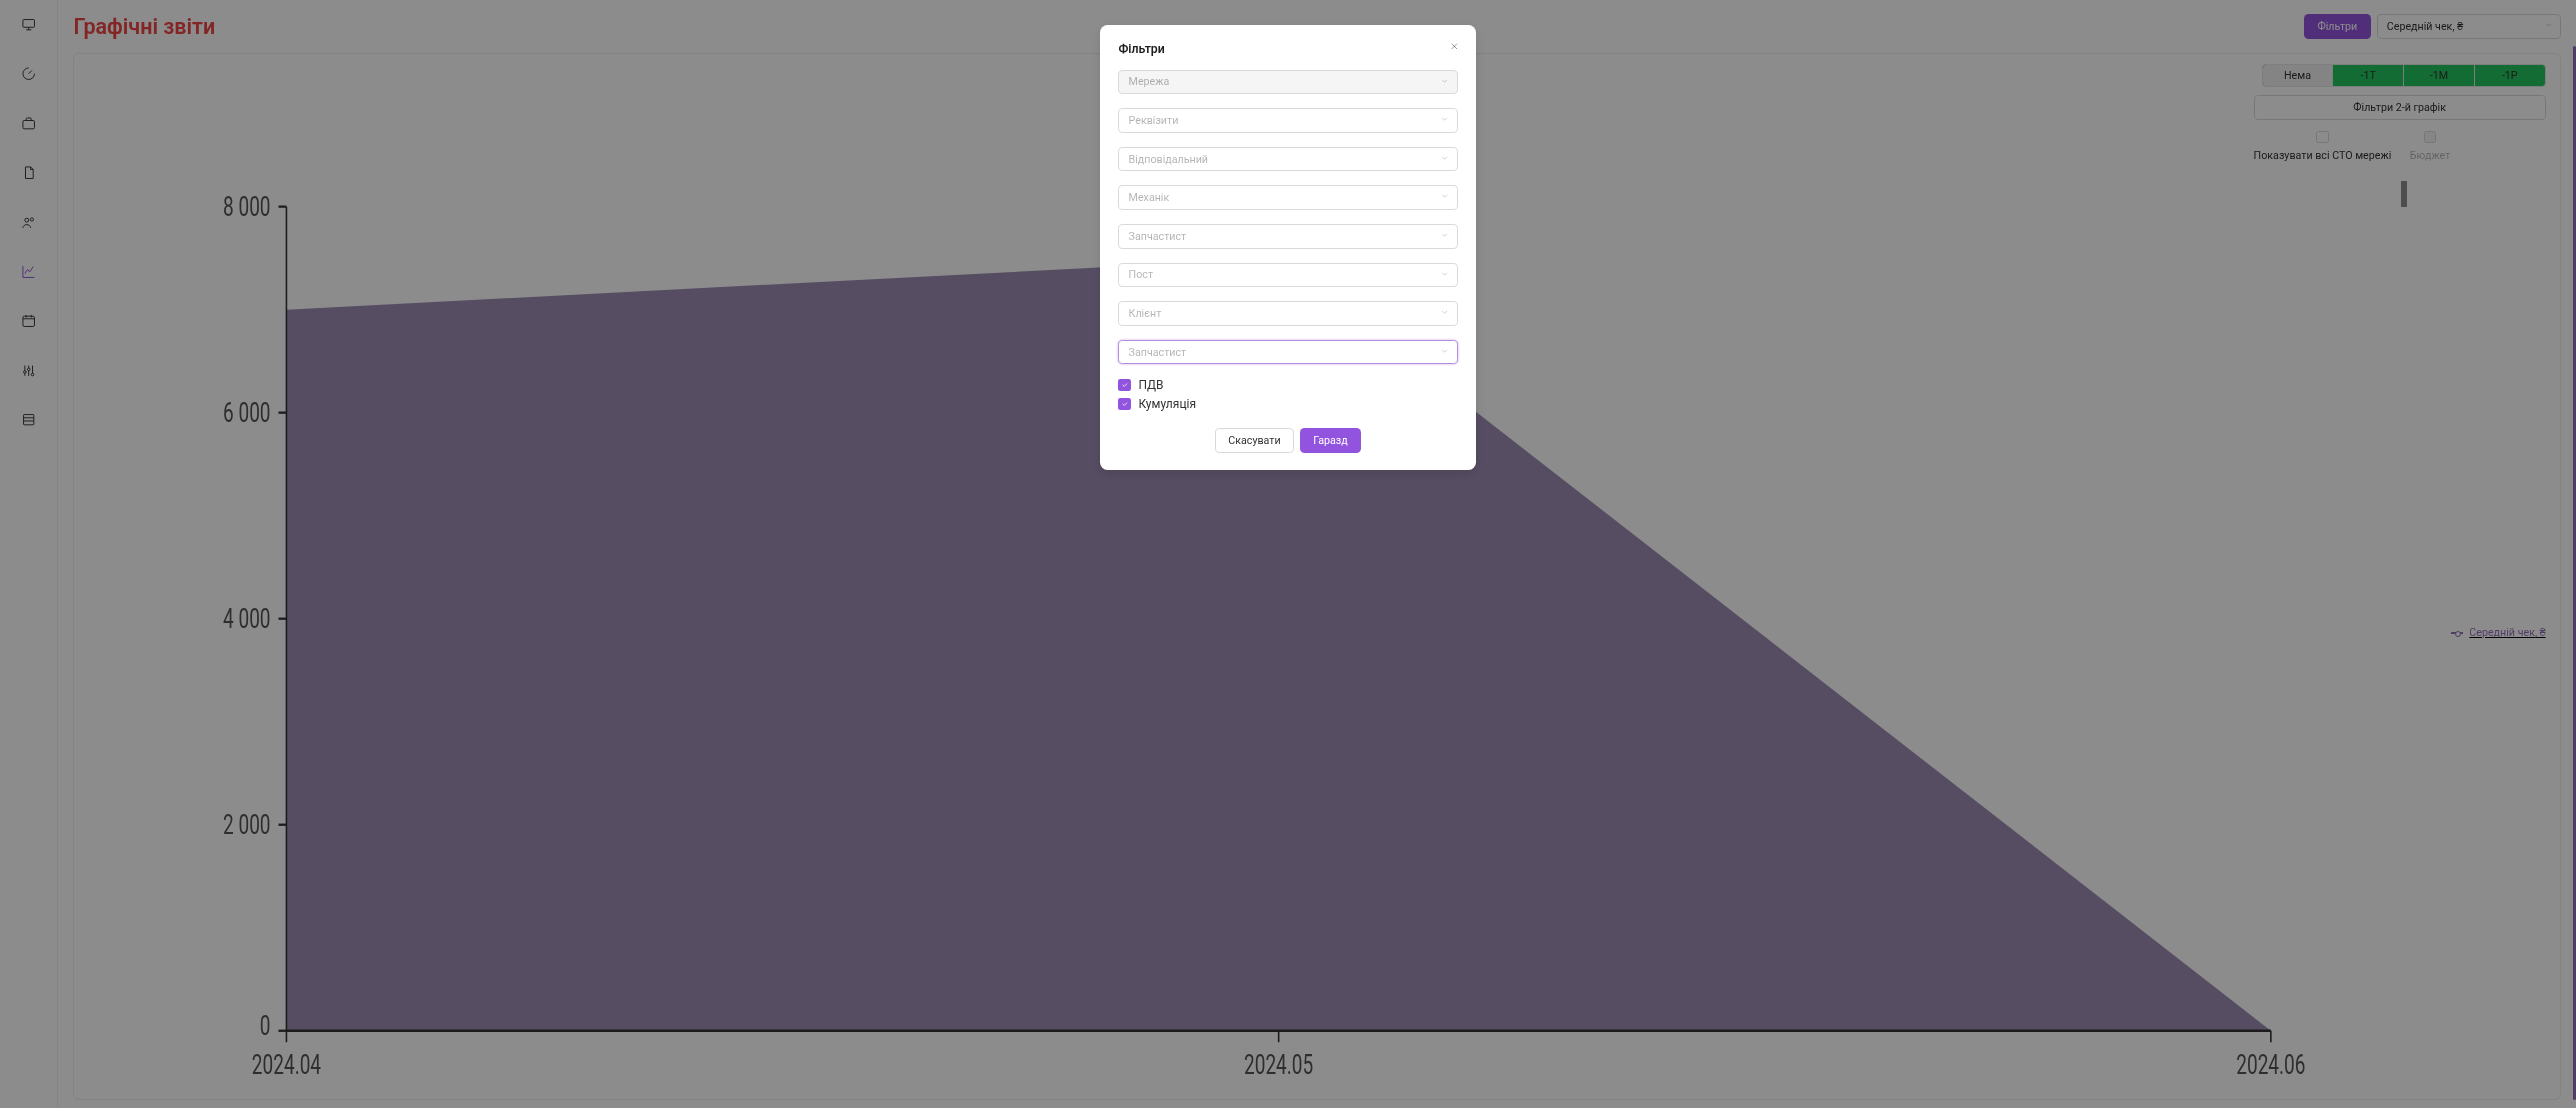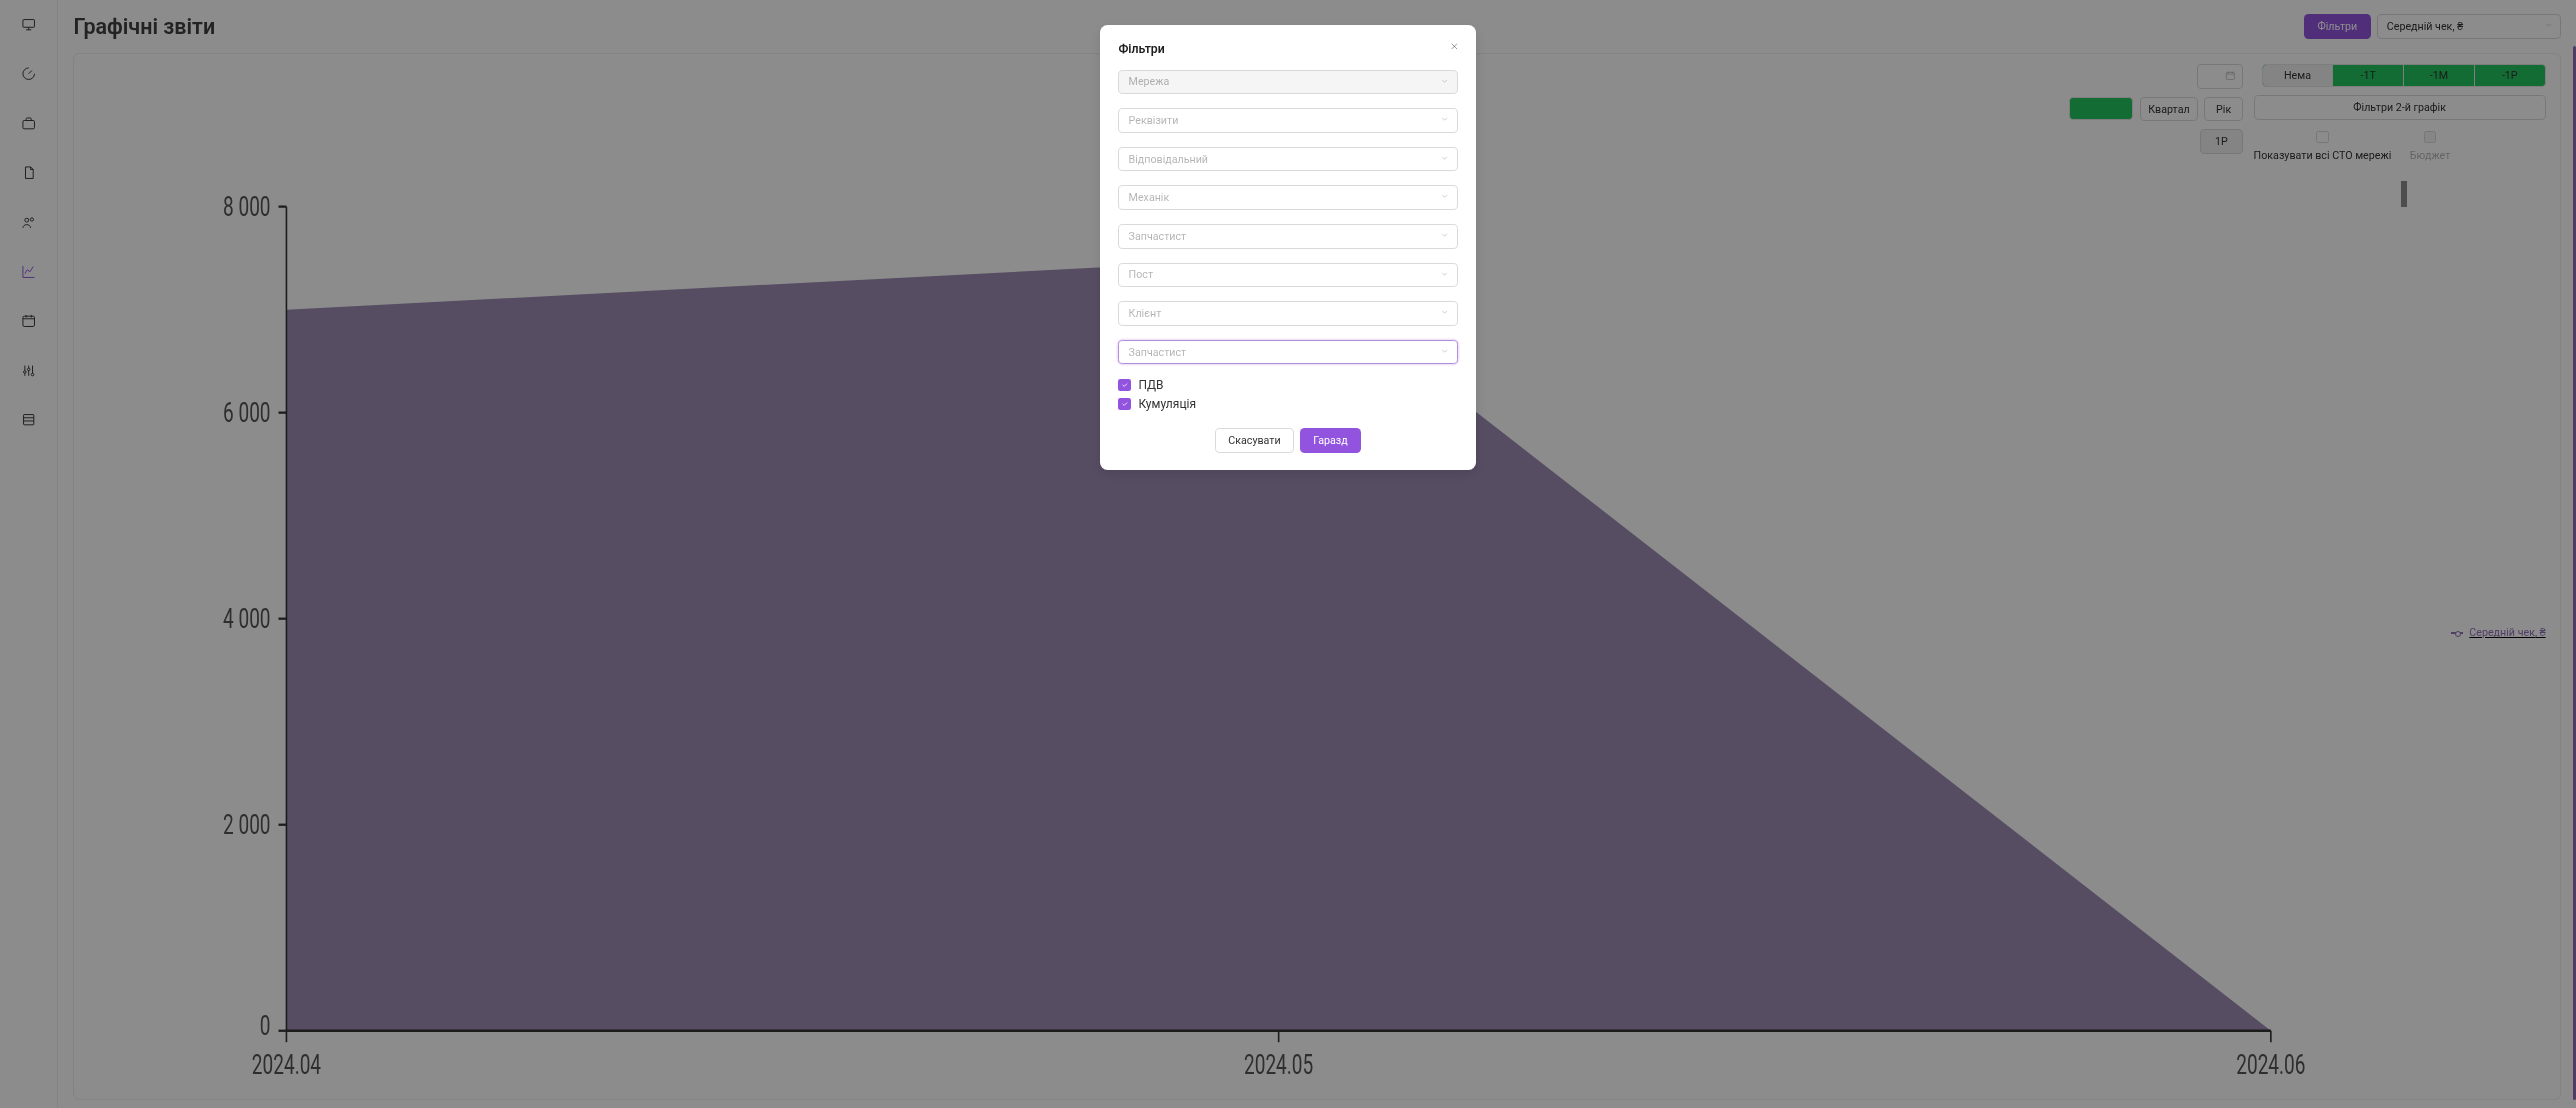--- a/index.html
+++ b/index.html
@@ -37,21 +37,21 @@
   }
   .header {
     display: flex;
     align-items: center;
     justify-content: space-between;
     padding: 6.1px 0 14px 0;
   }
   .page-title {
     font-size: 21.5px;
     font-weight: 600;
-    color: #404040;
+    color: #ef4444;
   }
   .header-right {
     display: flex;
     gap: 6.1px;
   }
   .btn {
     height: 24.6px;
     padding: 0 12.3px;
     border-radius: 4.6px;
     font-size: 10.7px;
@@ -327,41 +327,20 @@
 
   <div class="card">
     <div class="toolbar">
 
       <div class="toolbar-col" style="max-width:none; flex:1;">
         <div class="hidden-placeholders">
           <div class="btn btn-default">.</div>
         </div>
       </div>
 
-      <div class="toolbar-col" style="max-width:none; flex:0 0 auto; align-items:flex-end;">
-        <div style="display:flex; gap:6.1px;">
-          <div class="date-input" style="width:46px;">
-            <span class="cal-ico">
-              <svg width="10.7" height="10.7" viewBox="0 0 24 24" fill="none" stroke="currentColor" stroke-width="1.5">
-                  <rect x="3" y="5" width="18" height="16" rx="2"></rect>
-                  <path d="M3 9h18M8 3v4M16 3v4"></path>
-                </svg>
-            </span>
-          </div>
-        </div>
-        <div style="display:flex; gap:6.1px;">
-          <div class="segmented">
-            <div class="seg" style="visibility:hidden">Квартал</div>
-
-          </div>
-          <div class="btn btn-default" style="padding:0 7.7px;">Квартал</div>
-          <div class="btn btn-default" style="padding:0 10.7px;">Рік</div>
-        </div>
-        <div class="btn btn-default" style="background:#f0f0f0; width:43px; justify-content:center;">1Р</div>
-      </div>
 
       <div class="toolbar-col right">
         <div class="segmented">
           <div class="seg active">Нема</div>
           <div class="seg">-1Т</div>
           <div class="seg">-1М</div>
           <div class="seg">-1Р</div>
         </div>
         <div class="btn btn-default" style="justify-content:center;">Фільтри 2-й графік</div>
         <div class="checkbox-row">

